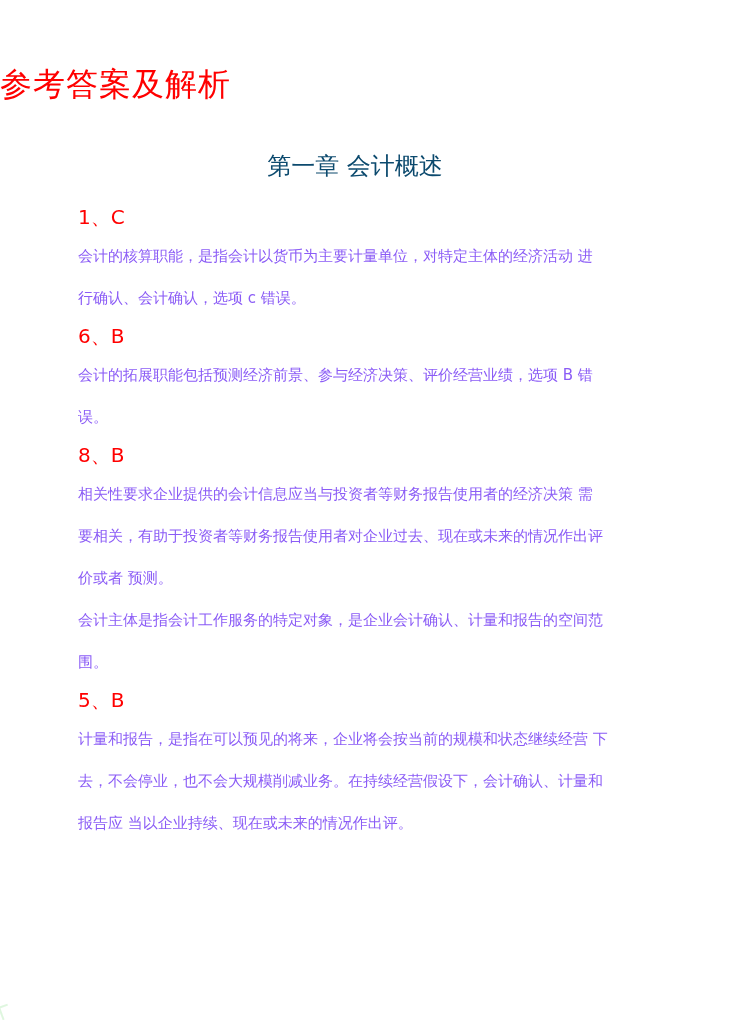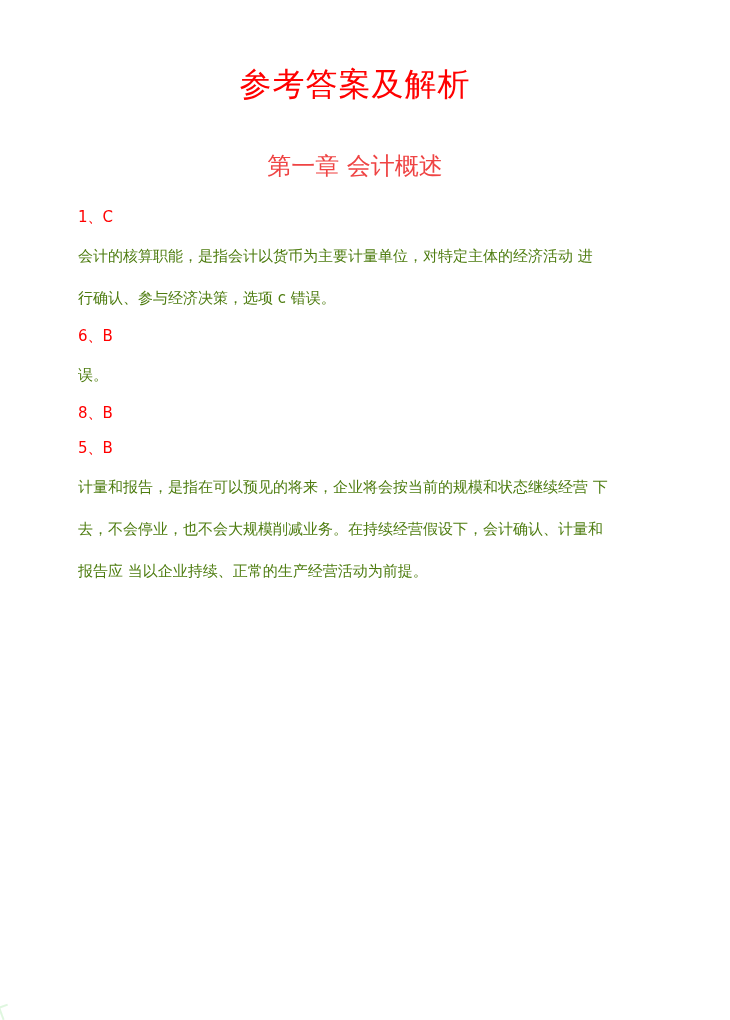--- a/index.html
+++ b/index.html
@@ -20,55 +20,54 @@
       left: 0;
       top: 0;
       width: 730px;
       height: 1020px;
     }
     .doc-title {
       position: absolute;
       left: 0;
       top: 62px;
       width: 710px;
-      text-align: center;
       font-size: 32px;
       line-height: 44px;
       color: #ff0000;
       letter-spacing: 1px;
     }
     .chapter-title {
       position: absolute;
       left: 0;
       top: 150px;
       width: 710px;
       text-align: center;
       font-size: 24px;
       line-height: 32px;
-      color: #ef4444;
+      color: #0c4a6e;
       font-weight: normal;
     }
     .answers {
       position: absolute;
       left: 78px;
       top: 200px;
       width: 560px;
     }
     .answer-key {
       color: #ff0000;
-      font-size: 15px;
+      font-size: 20px;
       line-height: 35px;
       height: 35px;
       margin: 0;
       padding-top: 0;
     }
     .explanation {
       font-size: 15px;
       line-height: 42px;
-      color: #4d7c0f;
+      color: #8b5cf6;
       margin: 0;
       text-align: justify;
       text-align-last: left;
     }
     .explanation .line {
       display: block;
       white-space: nowrap;
     }
     .corner-mark {
       position: absolute;
@@ -90,44 +89,54 @@
   <div class="doc-title">参考答案及解析</div>
 
   <div class="chapter-title">第一章  会计概述</div>
 
   <div class="answers">
 
     <div class="answer">
       <div class="answer-key">1、C</div>
       <div class="explanation">
         <span class="line">会计的核算职能，是指会计以货币为主要计量单位，对特定主体的经济活动 进</span>
-        <span class="line">行确认、参与经济决策，选项 c 错误。</span>
+        <span class="line">行确认、会计确认，选项 c 错误。</span>
       </div>
     </div>
 
     <div class="answer">
       <div class="answer-key">6、B</div>
       <div class="explanation">
+        <span class="line">会计的拓展职能包括预测经济前景、参与经济决策、评价经营业绩，选项 B  错</span>
         <span class="line">误。</span>
       </div>
     </div>
 
     <div class="answer">
       <div class="answer-key">8、B</div>
+      <div class="explanation">
+        <span class="line">相关性要求企业提供的会计信息应当与投资者等财务报告使用者的经济决策 需</span>
+        <span class="line">要相关，有助于投资者等财务报告使用者对企业过去、现在或未来的情况作出评</span>
+        <span class="line">价或者  预测。</span>
+      </div>
     </div>
 
     <div class="answer">
+      <div class="explanation">
+        <span class="line">会计主体是指会计工作服务的特定对象，是企业会计确认、计量和报告的空间范</span>
+        <span class="line">围。</span>
+      </div>
     </div>
 
     <div class="answer">
       <div class="answer-key">5、B</div>
       <div class="explanation">
         <span class="line">计量和报告，是指在可以预见的将来，企业将会按当前的规模和状态继续经营 下</span>
         <span class="line">去，不会停业，也不会大规模削减业务。在持续经营假设下，会计确认、计量和</span>
-        <span class="line">报告应  当以企业持续、正常的生产经营活动为前提。</span>
+        <span class="line">报告应  当以企业持续、现在或未来的情况作出评。</span>
       </div>
     </div>
 
 
   </div>
 
   <div class="corner-mark"></div>
 </div>
 
 </body></html>

